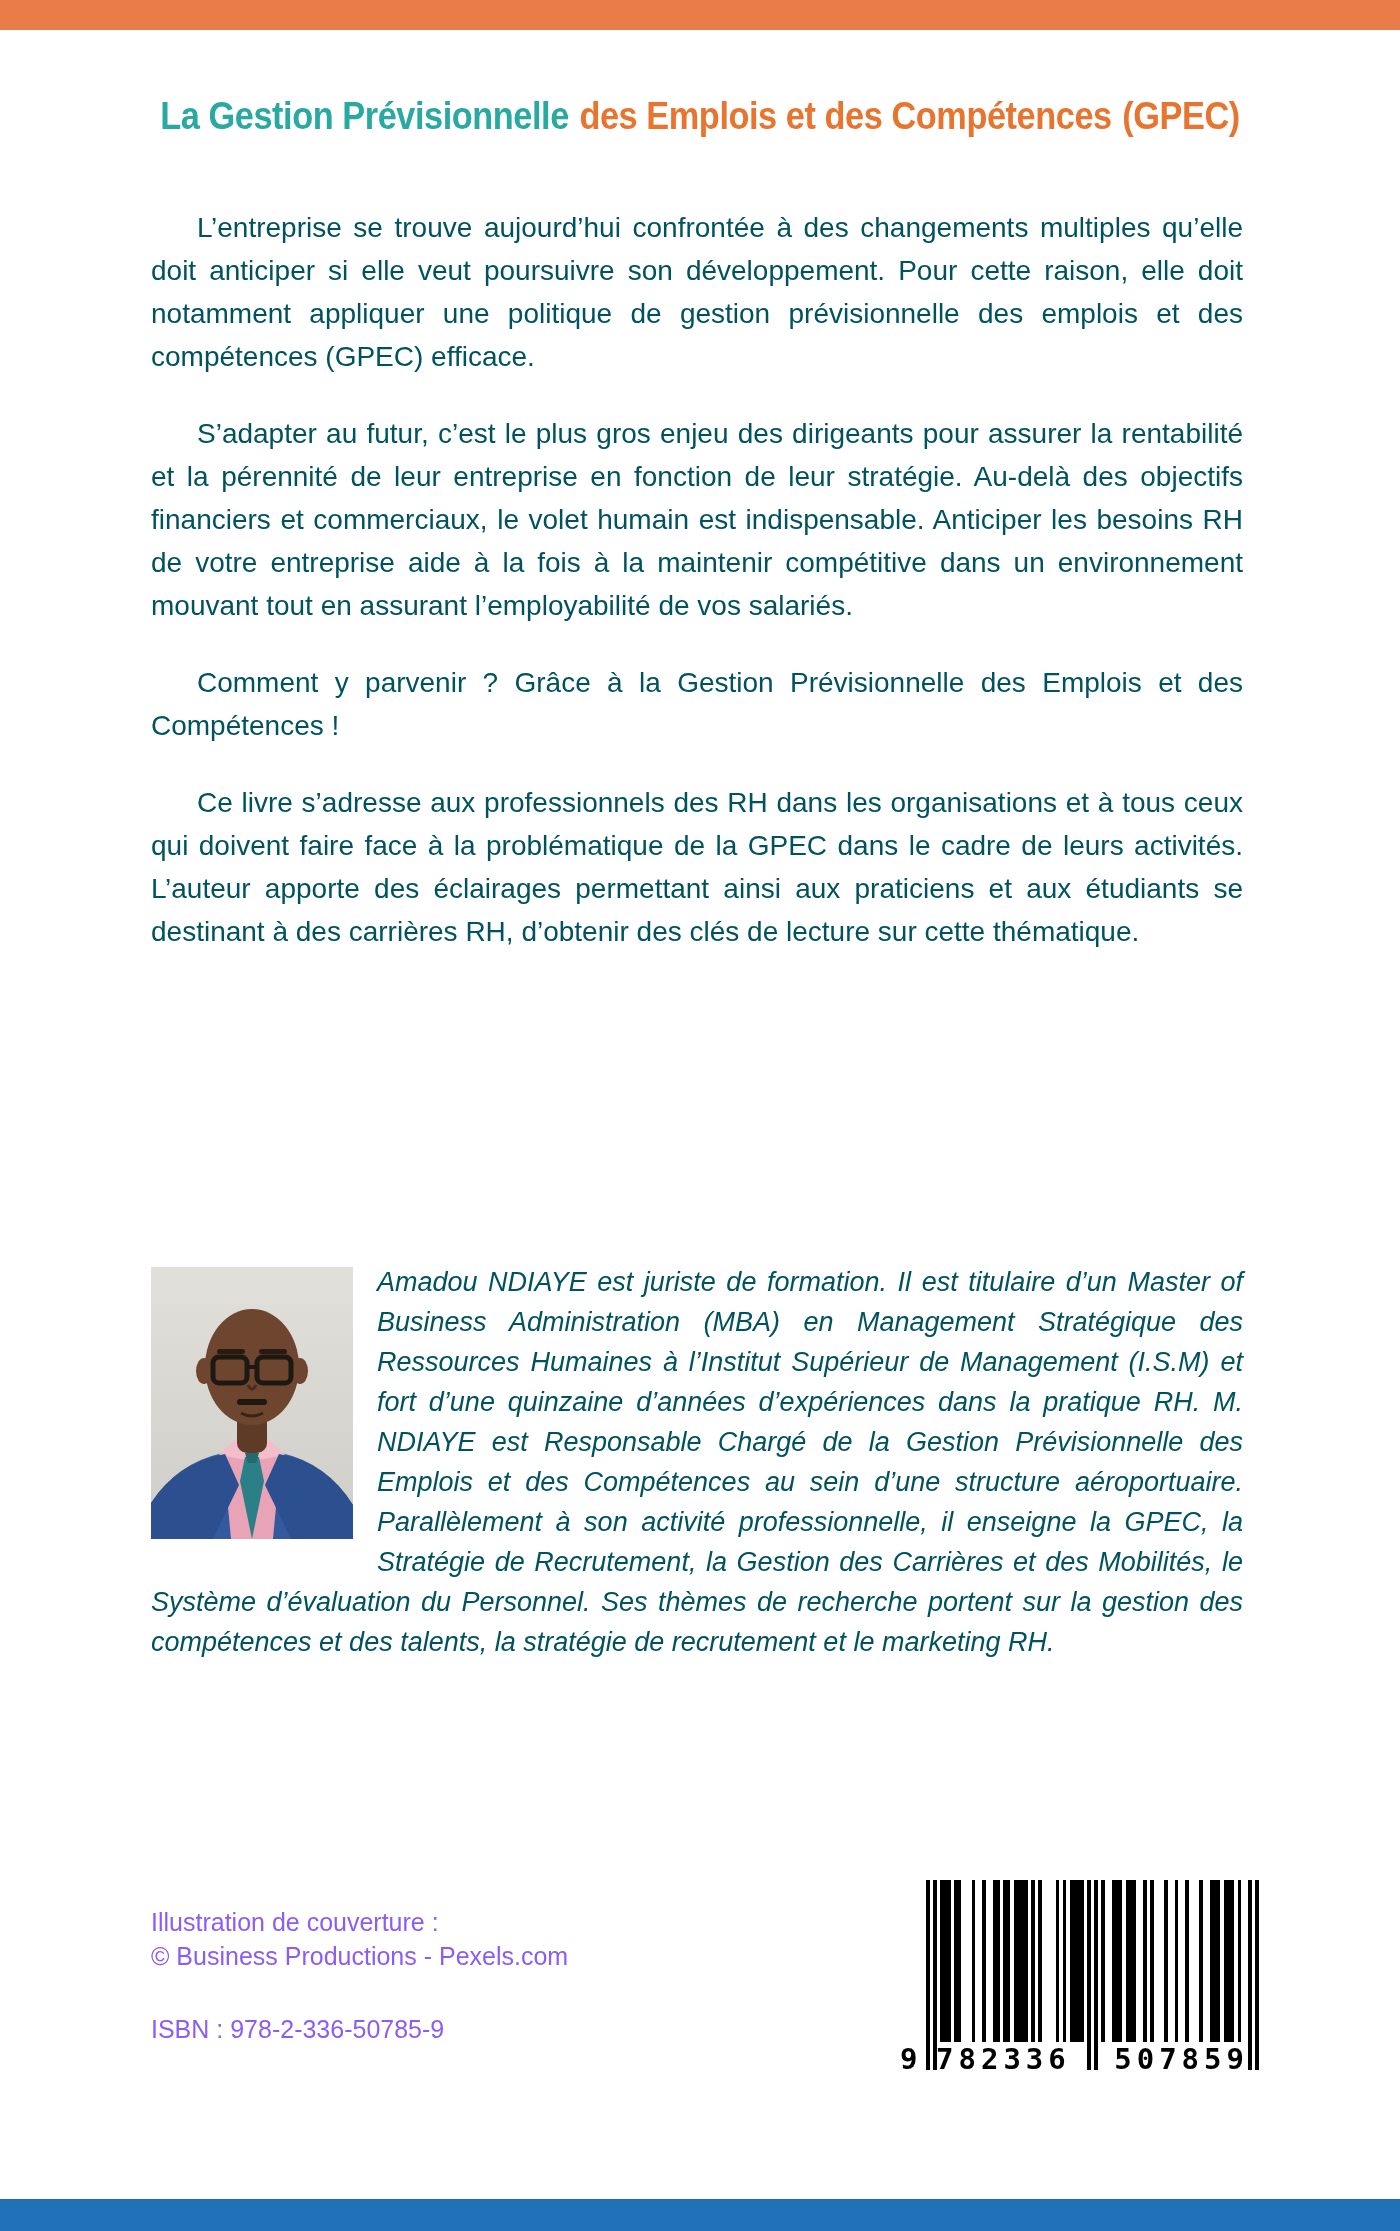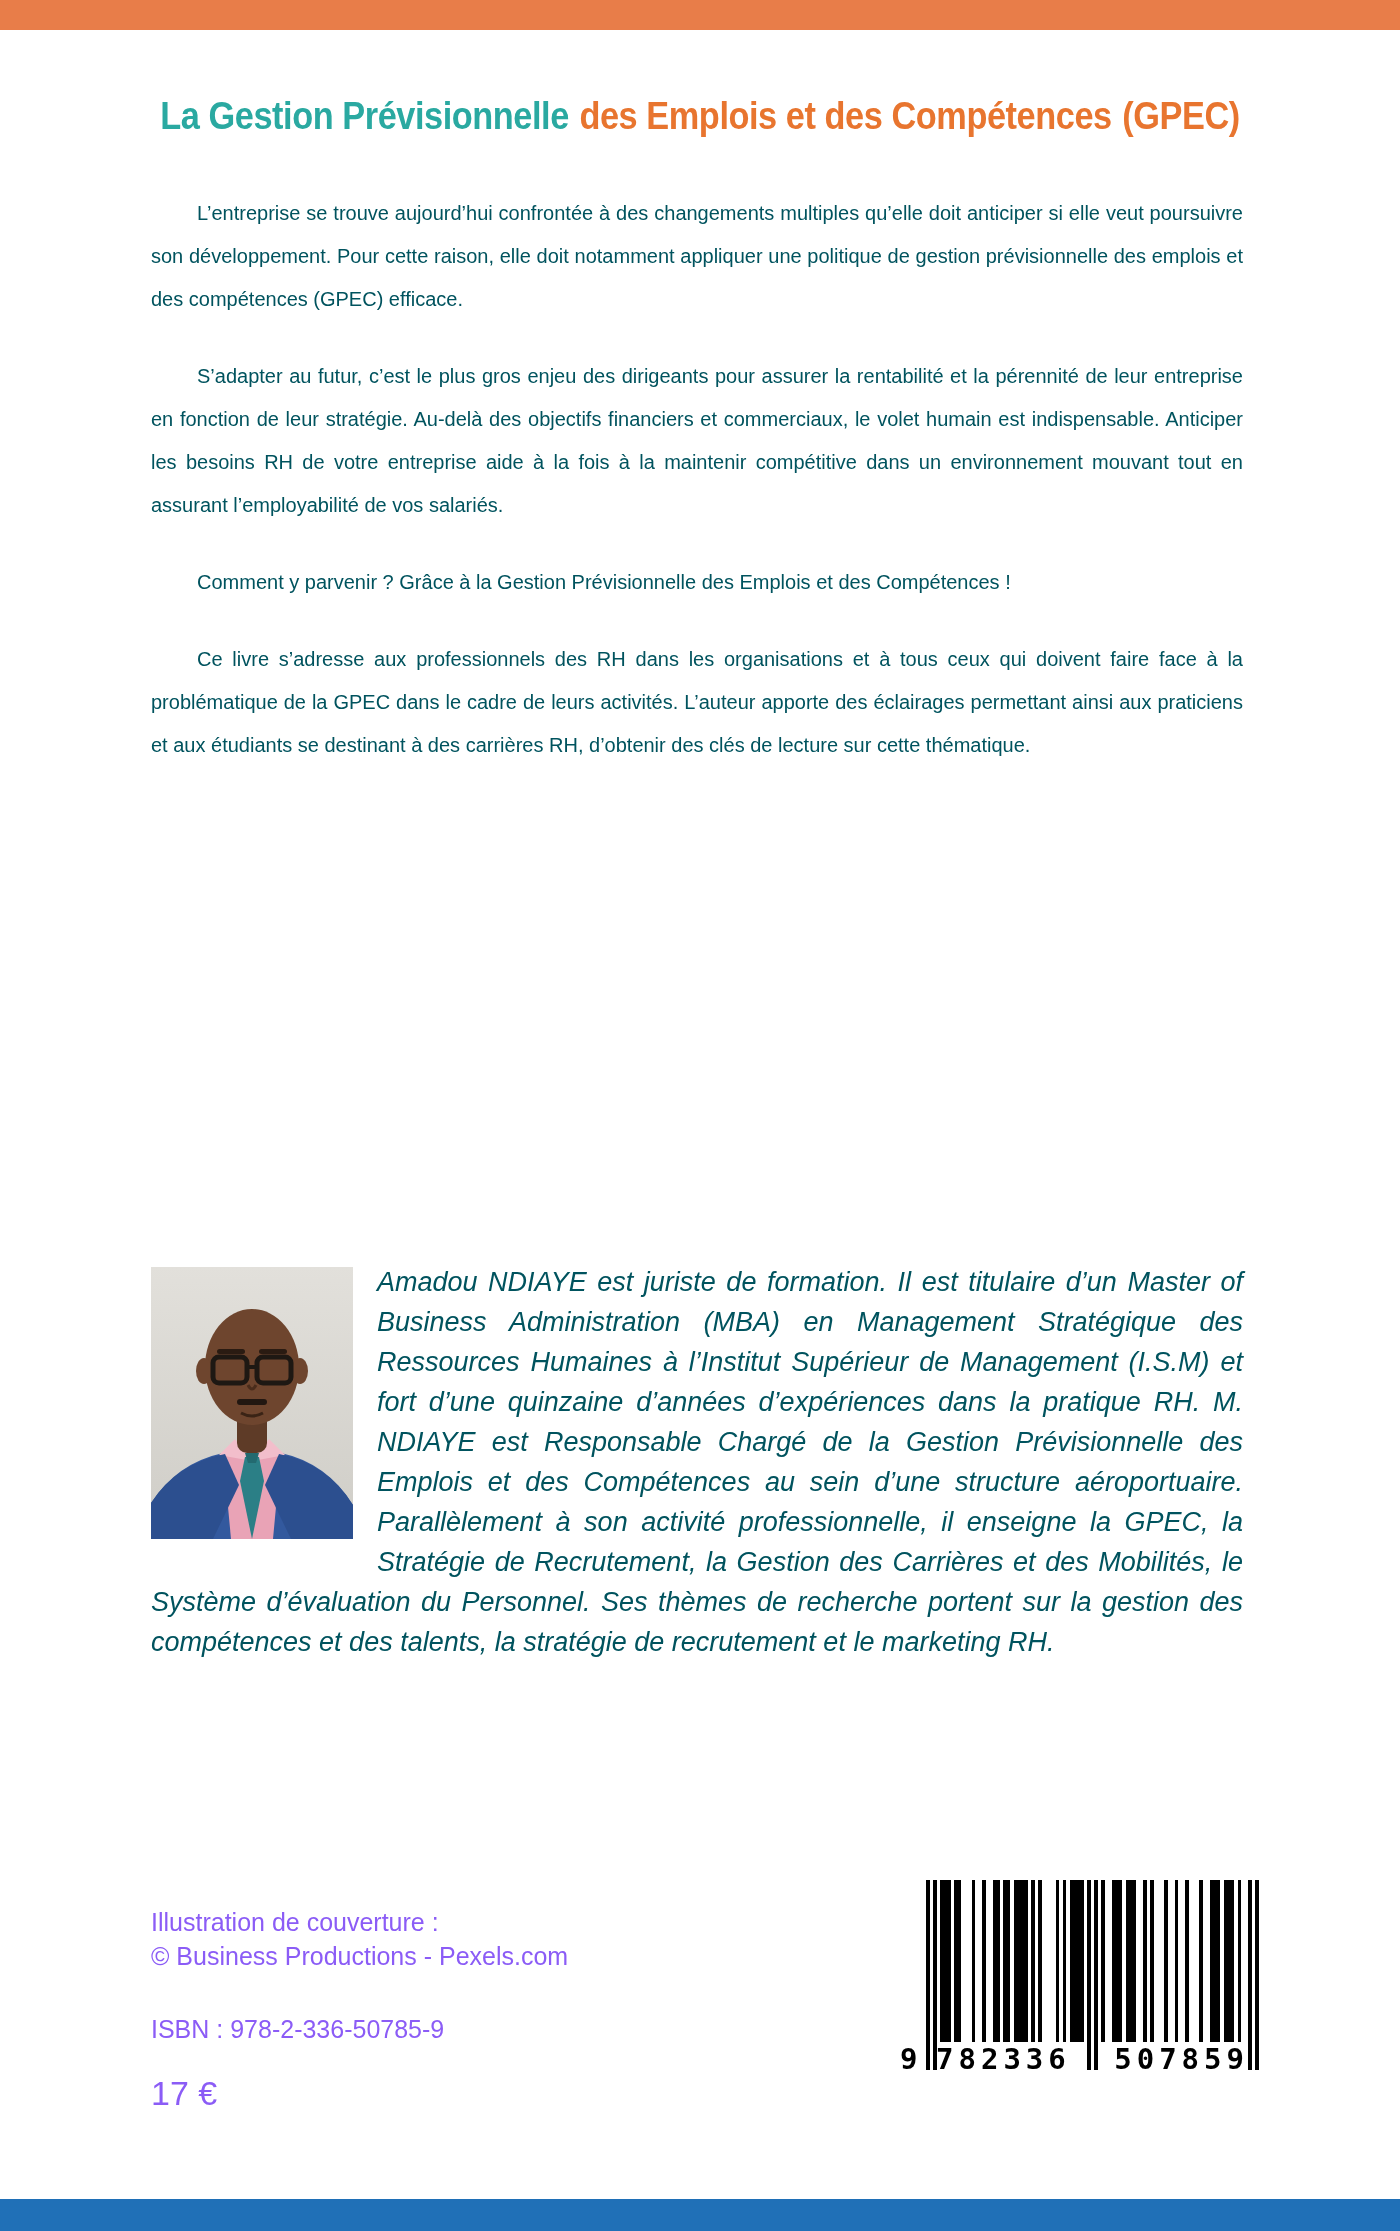--- a/index.html
+++ b/index.html
@@ -12,22 +12,22 @@
   .top-bar    { position:absolute; top:0; left:0; width:100%; height:30px; background:var(--top-bar-color,#E87D49); }
   .bottom-bar { position:absolute; bottom:0; left:0; width:100%; height:32px; background:var(--bottom-bar-color,#2070B7); }
 
   .title { position:absolute; top:94px; left:0; width:100%; text-align:center;
            font-weight:bold; font-size:39px; letter-spacing:-0.5px; white-space:nowrap;
            transform:scaleX(0.88); transform-origin:50% 50%; }
   .title .t1 { color:var(--title-teal,#2AA9A1); margin-right:12px; }
   .title .t2 { color:var(--title-orange,#E8752F); margin-right:12px; }
   .title .t3 { color:var(--title-orange,#E8752F); font-weight:900; }
 
-  .synopsis { position:absolute; top:192px; left:151px; width:1092px;
-              color:var(--body-text-color,#00535E); font-size:20px; line-height:43px;
+  .synopsis { position:absolute; top:206px; left:151px; width:1092px;
+              color:var(--body-text-color,#00535E); font-size:28px; line-height:43px;
               text-align:justify; hyphens:none; }
   .synopsis p { text-indent:46px; margin-bottom:34px; }
 
   .bio { position:absolute; top:1262px; left:151px; width:1092px;
          color:var(--body-text-color,#00535E); font-size:27px; line-height:40px;
          text-align:justify; font-style:italic; hyphens:none; }
   .photo { float:left; width:202px; height:272px; margin:5px 24px 6px 0; }
   .photo svg { display:block; width:202px; height:272px; }
   .author-name { font-weight:normal; }
 
@@ -108,21 +108,20 @@
     </span>
     <p><span class="author-name">Amadou NDIAYE</span><span> est juriste de formation. Il est titulaire d’un Master of Business Administration (MBA) en Management Stratégique des Ressources Humaines à l’Institut Supérieur de Management (I.S.M) et fort d’une quinzaine d’années d’expériences dans la pratique RH. M. NDIAYE est Responsable Chargé de la Gestion Prévisionnelle des Emplois et des Compétences au sein d’une structure aéroportuaire. Parallèlement à son activité professionnelle, il enseigne la GPEC, la Stratégie de Recrutement, la Gestion des Carrières et des Mobilités, le Système d’évaluation du Personnel. Ses thèmes de recherche portent sur la gestion des compétences et des talents, la stratégie de recrutement et le marketing RH.</span></p>
   </div>
 
   <div class="footer-left">
     <p class="illus">
       <span>Illustration de couverture :</span><br>
       <span>© Business Productions - Pexels.com</span>
     </p>
     <p class="isbn">ISBN : 978-2-336-50785-9</p>
-    <p class="price">17 €</p>
   </div>
 
   <div class="barcode">
     <div class="bars" id="barcode-bars">
         <svg width="333" height="190">
           <rect x="0" y="0" width="3.5" height="190"></rect>
           <rect x="7" y="0" width="3.5" height="190"></rect>
           <rect x="14" y="0" width="10.5" height="162"></rect>
           <rect x="28" y="0" width="7" height="162"></rect>
           <rect x="45.5" y="0" width="3.5" height="162"></rect>

